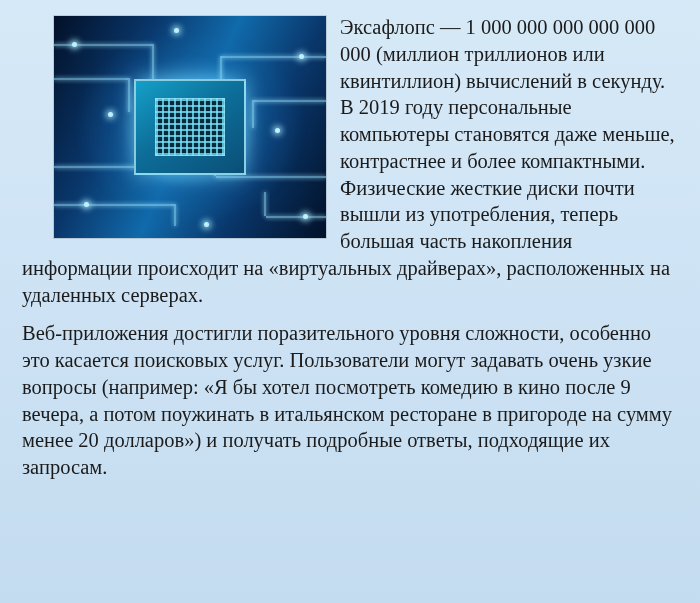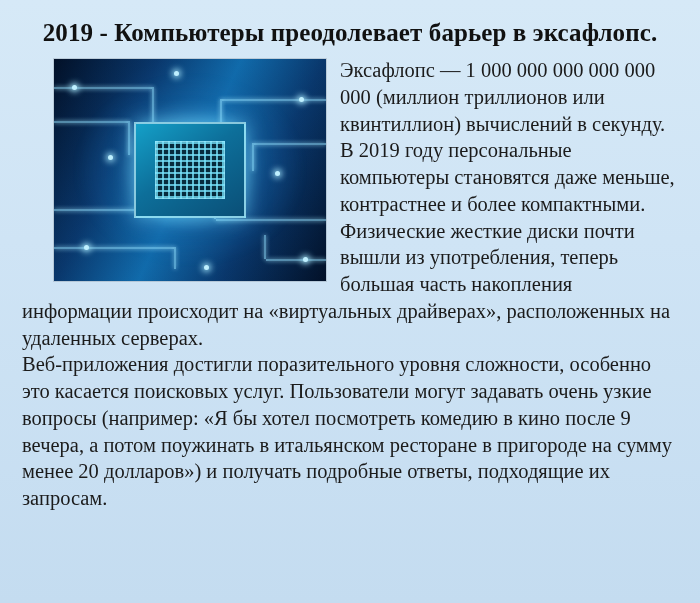--- a/index.html
+++ b/index.html
@@ -125,28 +125,27 @@
     width: 68px;
     height: 56px;
     background: #072b3d;
     background-image:
       repeating-linear-gradient(0deg, rgba(120,230,255,0.75) 0 2px, rgba(0,0,0,0) 2px 6px),
       repeating-linear-gradient(90deg, rgba(120,230,255,0.75) 0 2px, rgba(0,0,0,0) 2px 6px);
     border: 1px solid rgba(160,235,255,0.6);
   }
   .clearfix::after { content: ""; display: block; clear: both; }
   p.para { margin: 0 0 0 0; }
-  p.para + p.para { margin-top: 0; }
+  p.para + p.para { margin-top: 12px; }
 </style>
 </head>
 <body>
 
 <div class="slide">
 
-  <div class="title">2019 - Компьютеры преодолевает барьер в эксафлопс.</div>
 
   <div class="body-text clearfix">
 
     <div class="figure">
       <div class="fig-bg"></div>
       <div class="fig-glow"></div>
       <div class="fig-lines">
         <i class="h1"></i>
           <i class="h2"></i>
           <i class="h3"></i>

